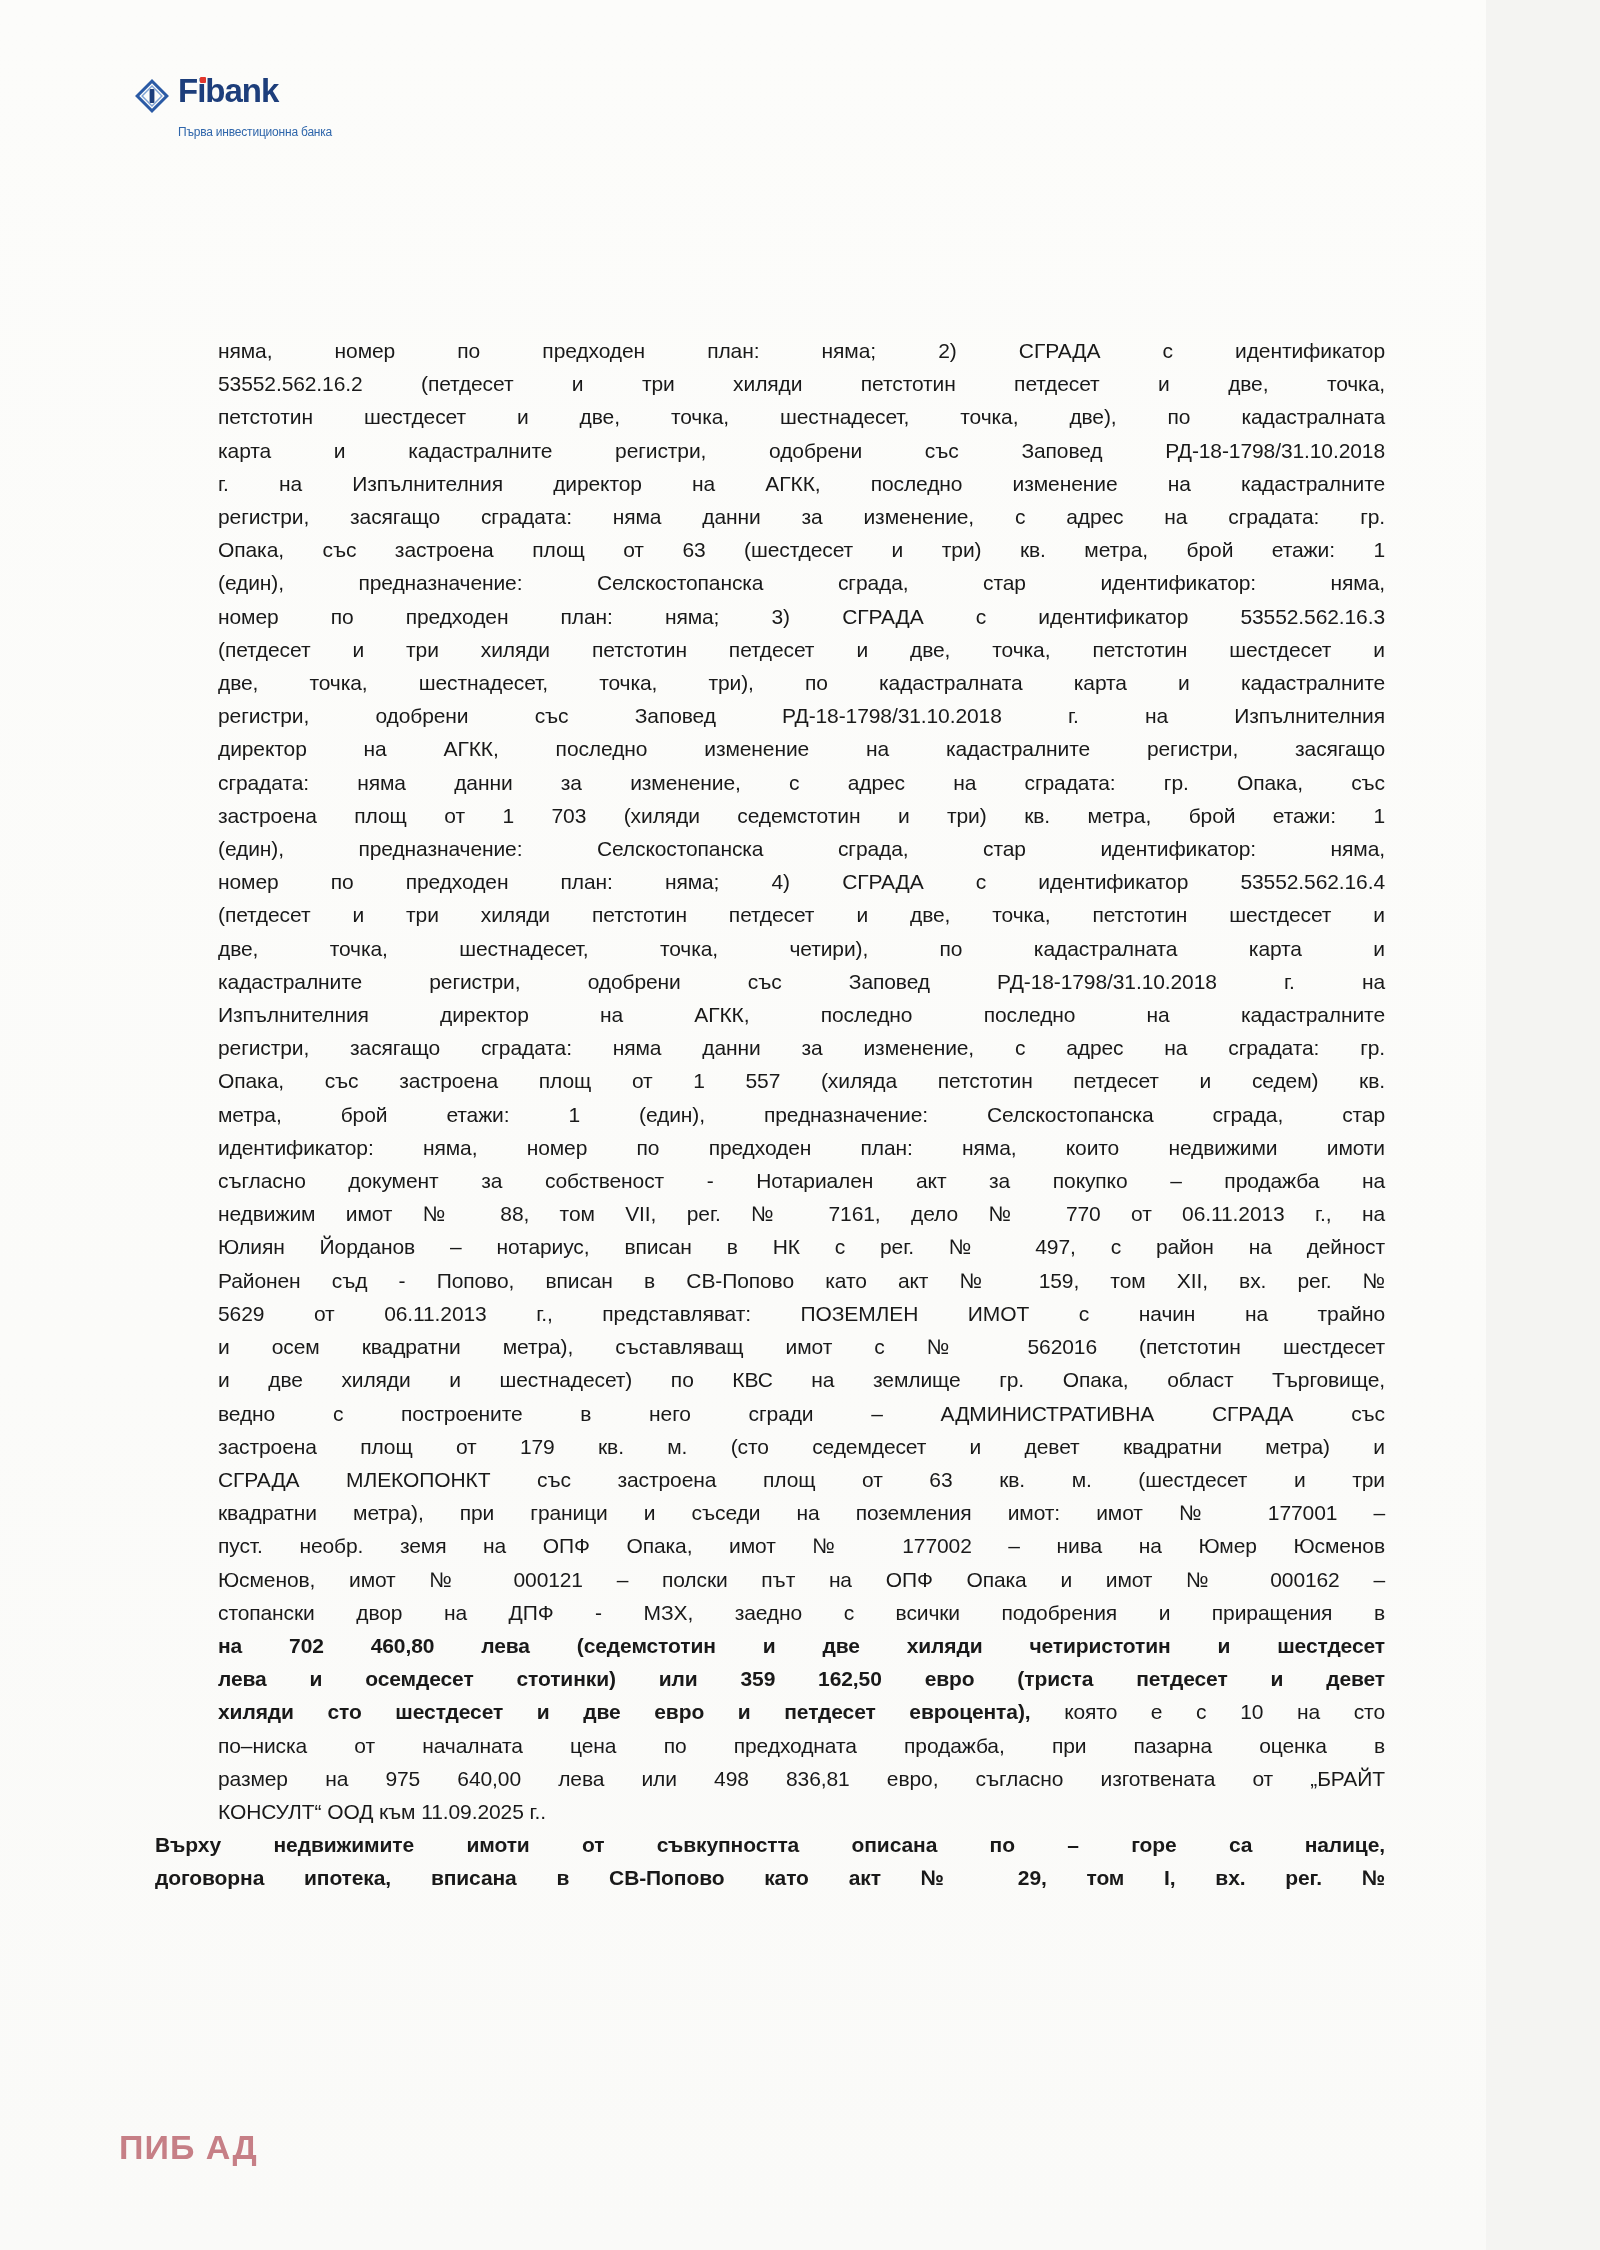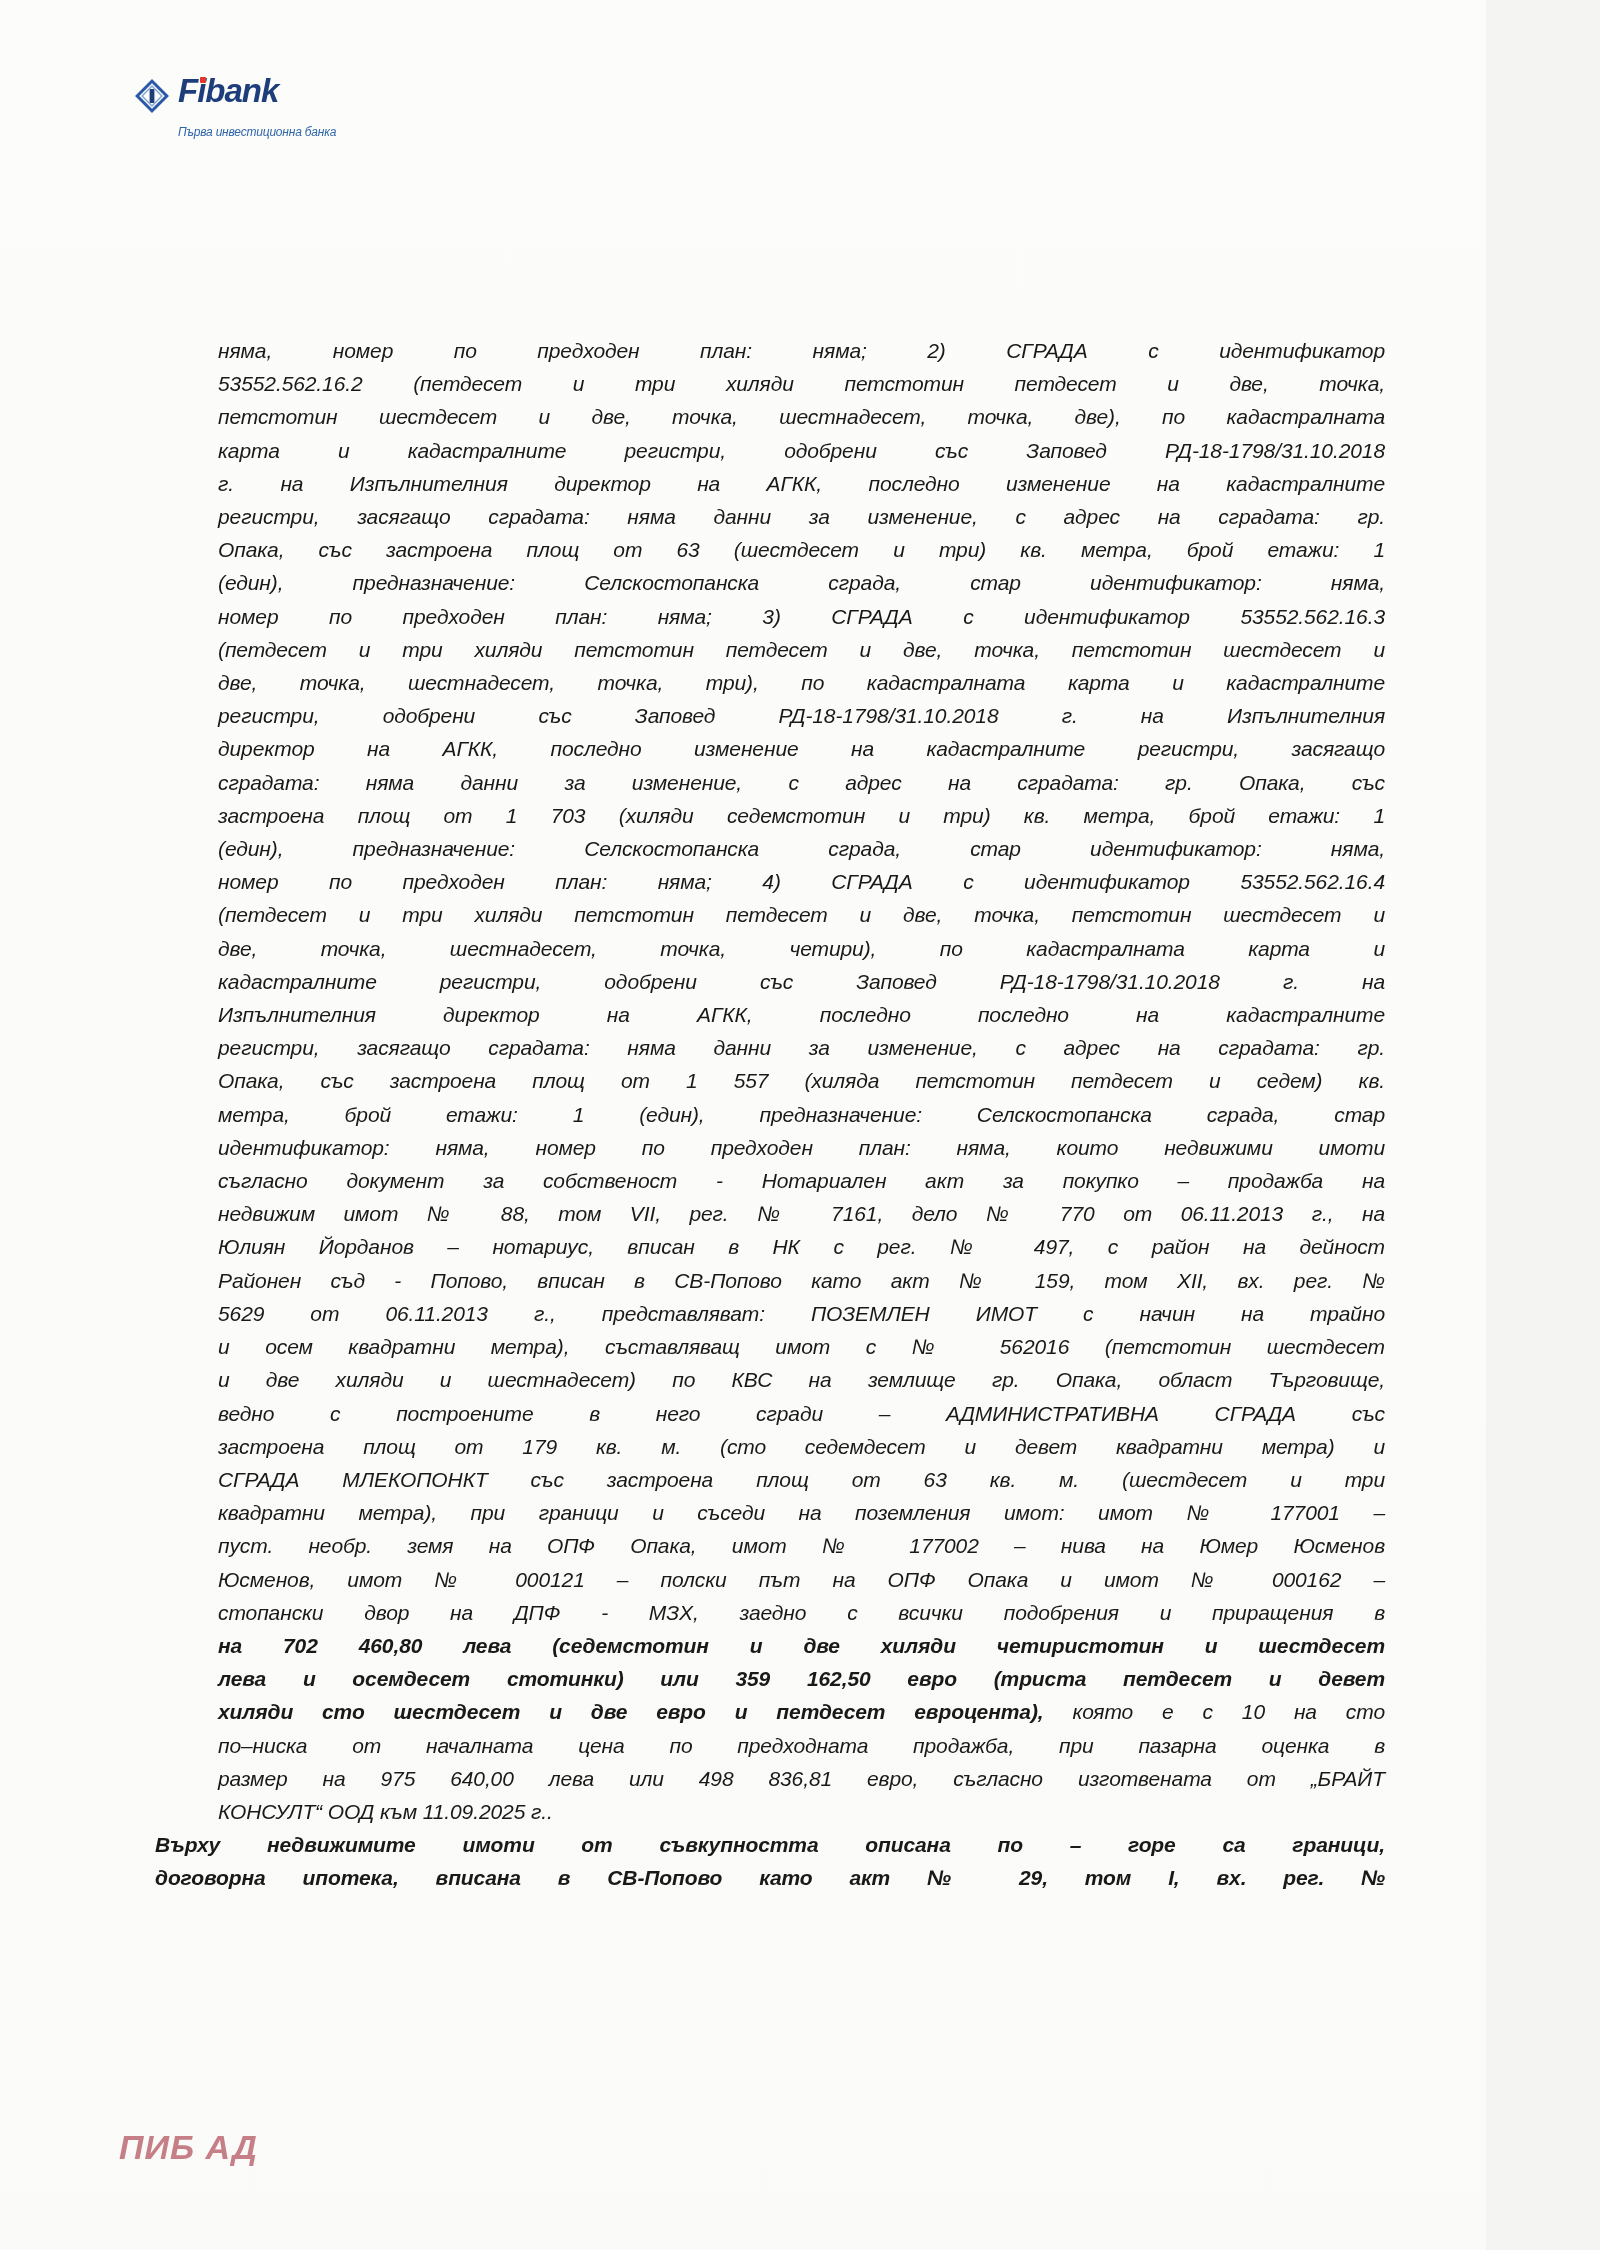--- a/index.html
+++ b/index.html
@@ -6,21 +6,20 @@
   body{
     width:1600px;height:2250px;
     background:#f4f4f2;
     font-family:"Liberation Sans","DejaVu Sans",sans-serif;
   }
   .page{
     position:relative;
     width:1486px;height:2250px;
     background:linear-gradient(180deg,#fcfcfa 0%,#fbfbf9 60%,#fafaf8 100%);
     overflow:hidden;
-    font-style:italic;
   }
   
   .logo{position:absolute;left:135px;top:76px;display:flex;align-items:flex-start;}
   .logo-icon{width:34px;height:36px;margin-right:9px;margin-top:2px;}
   .logo-text{position:relative;}
   .brand{
     font-size:33px;font-weight:700;letter-spacing:-1px;
     color:#1d3e7b;line-height:30px;
   }
   .i-dot{
@@ -117,20 +116,20 @@
         <div class="line"><span>Юсменов, имот № 000121 – полски път на ОПФ Опака и имот № 000162 –</span></div>
         <div class="line"><span>стопански двор на ДПФ - МЗХ, заедно с всички подобрения и приращения в</span></div>
         <div class="line"><span class="bold">на 702 460,80 лева (седемстотин и две хиляди четиристотин и шестдесет</span></div>
         <div class="line"><span class="bold">лева и осемдесет стотинки) или 359 162,50 евро (триста петдесет и девет</span></div>
         <div class="line"><span class="bold">хиляди сто шестдесет и две евро и петдесет евроцента),</span><span> която е с 10 на сто</span></div>
         <div class="line"><span>по–ниска от началната цена по предходната продажба, при пазарна оценка в</span></div>
         <div class="line"><span>размер на 975 640,00 лева или 498 836,81 евро, съгласно изготвената от „БРАЙТ</span></div>
         <div class="line nj"><span>КОНСУЛТ“ ООД към 11.09.2025 г..</span></div>
       </div>
       <div class="para hang">
-        <div class="line"><span class="bold">Върху недвижимите имоти от съвкупността описана по – горе са граници,</span></div>
+        <div class="line"><span class="bold">Върху недвижимите имоти от съвкупността описана по – горе са налице,</span></div>
         <div class="line"><span class="bold">договорна ипотека, вписана в СВ-Попово като акт № 29, том I, вх. рег. №</span></div>
       </div>
     </main>
 
   <div class="footer-label">ПИБ АД</div>
 
 </div>
 
 </body></html>

